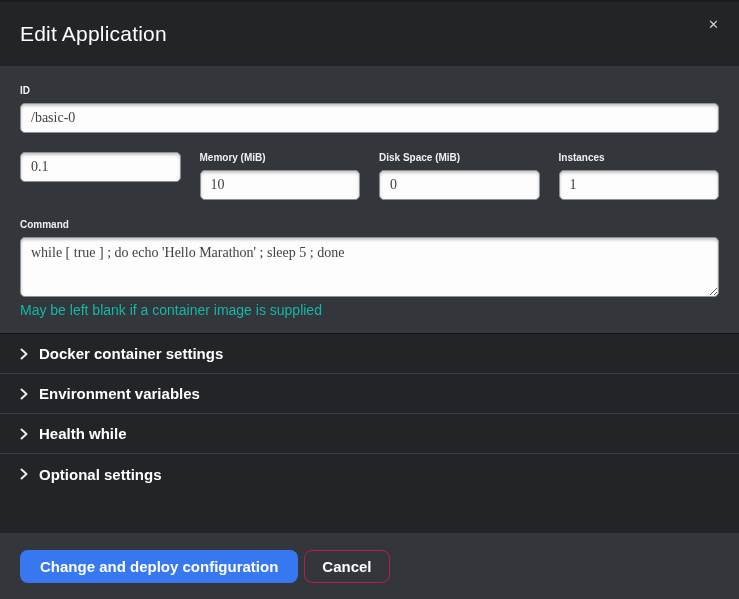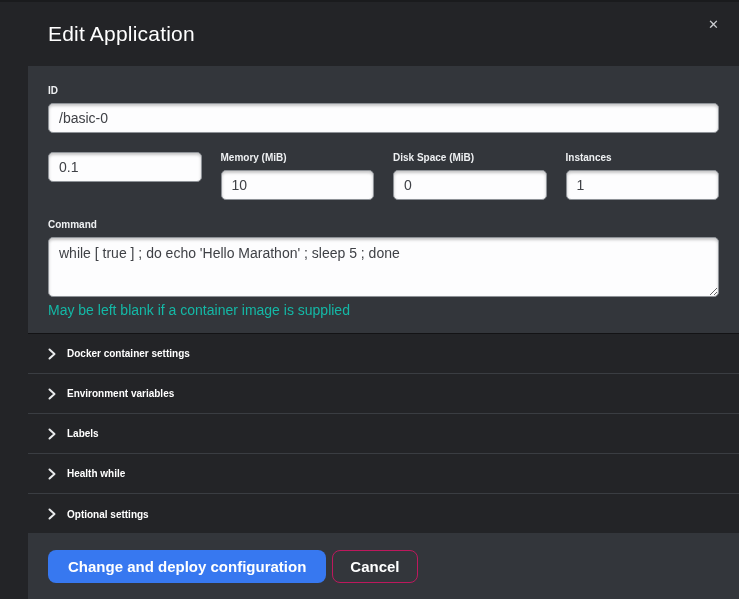--- a/index.html
+++ b/index.html
@@ -10,21 +10,20 @@
   }
   .modal {
     width: 739px;
     height: 599px;
     box-sizing: border-box;
     display: flex;
     flex-direction: column;
     background: #232427;
     border-top: 2px solid #1a1b1d;
     overflow: hidden;
-    padding-left: 28px;
   }
   
   .modal-header {
     height: 64px;
     flex: 0 0 64px;
     position: relative;
     display: flex;
     align-items: center;
     padding: 0 20px;
     box-sizing: border-box;
@@ -62,21 +61,21 @@
   }
   .text-input, .text-area {
     width: 100%;
     box-sizing: border-box;
     background: #fdfdfe;
     border: 1px solid #8e9297;
     border-radius: 5px;
     box-shadow: inset 0 2px 3px rgba(0,0,0,0.22);
     color: #3f4146;
     font-size: 14px;
-    font-family: Liberation Sans, sans-serif;
+    font-family: Liberation Serif, serif;
     outline: none;
   }
   .text-input {
     height: 30px;
     padding: 0 10px;
   }
   .text-area {
     height: 60px;
     padding: 6px 10px;
     resize: vertical;
@@ -107,21 +106,21 @@
     height: 40px;
     box-sizing: border-box;
     display: flex;
     align-items: center;
     padding: 0 20px;
     cursor: pointer;
   }
   .section-row:not(:last-child) { border-bottom: 1px solid #3a3d42; }
   .section-label {
     color: #ffffff;
-    font-size: 10px;
+    font-size: 15px;
     font-weight: 700;
   }
   .chevron {
     display: flex;
     align-items: center;
     margin-right: 11px;
   }
   
   .modal-footer {
     height: 66px;
@@ -211,28 +210,20 @@
 
     <div class="section-row">
       <span class="chevron">
         <svg width="8" height="12" viewBox="0 0 8 12">
             <polyline points="1.5,1.5 6.5,6 1.5,10.5" fill="none" stroke="#e9ebed" stroke-width="2" stroke-linecap="round" stroke-linejoin="round"></polyline>
           </svg>
       </span>
       <span class="section-label">Environment variables</span>
     </div>
 
-    <div class="section-row">
-      <span class="chevron">
-        <svg width="8" height="12" viewBox="0 0 8 12">
-            <polyline points="1.5,1.5 6.5,6 1.5,10.5" fill="none" stroke="#e9ebed" stroke-width="2" stroke-linecap="round" stroke-linejoin="round"></polyline>
-          </svg>
-      </span>
-      <span class="section-label">Labels</span>
-    </div>
 
     <div class="section-row">
       <span class="chevron">
         <svg width="8" height="12" viewBox="0 0 8 12">
             <polyline points="1.5,1.5 6.5,6 1.5,10.5" fill="none" stroke="#e9ebed" stroke-width="2" stroke-linecap="round" stroke-linejoin="round"></polyline>
           </svg>
       </span>
       <span class="section-label">Health while</span>
     </div>
 

